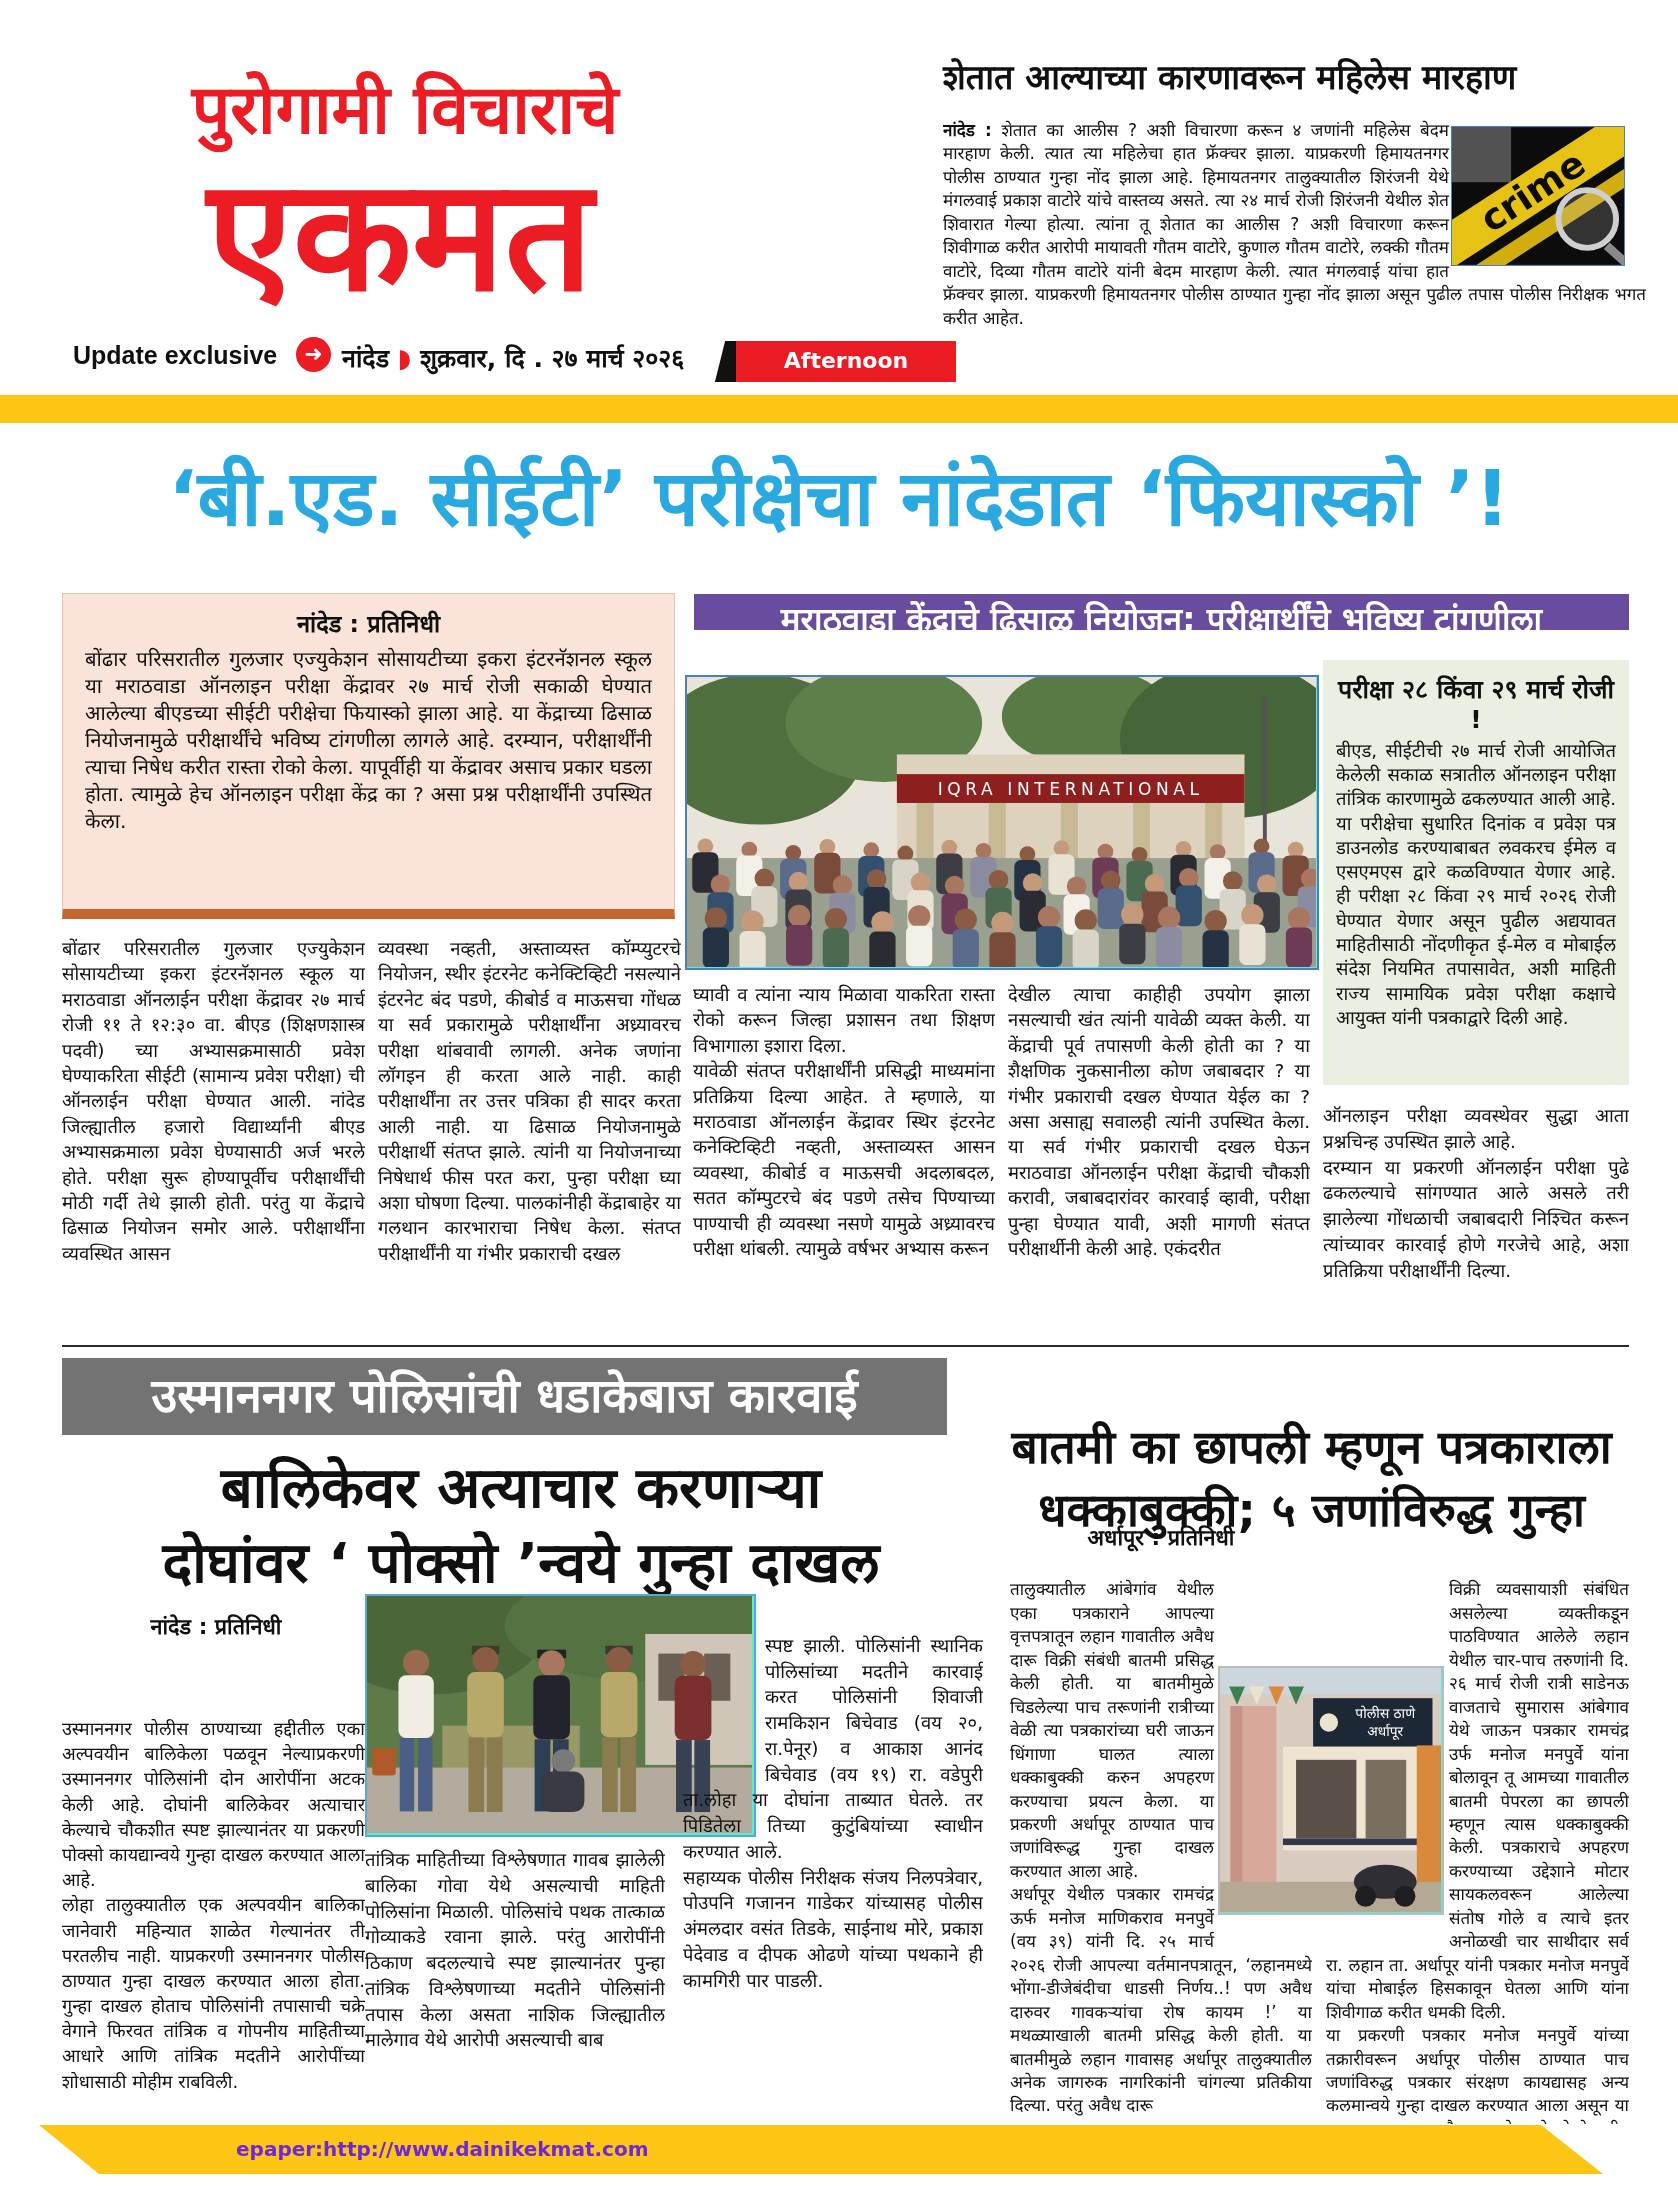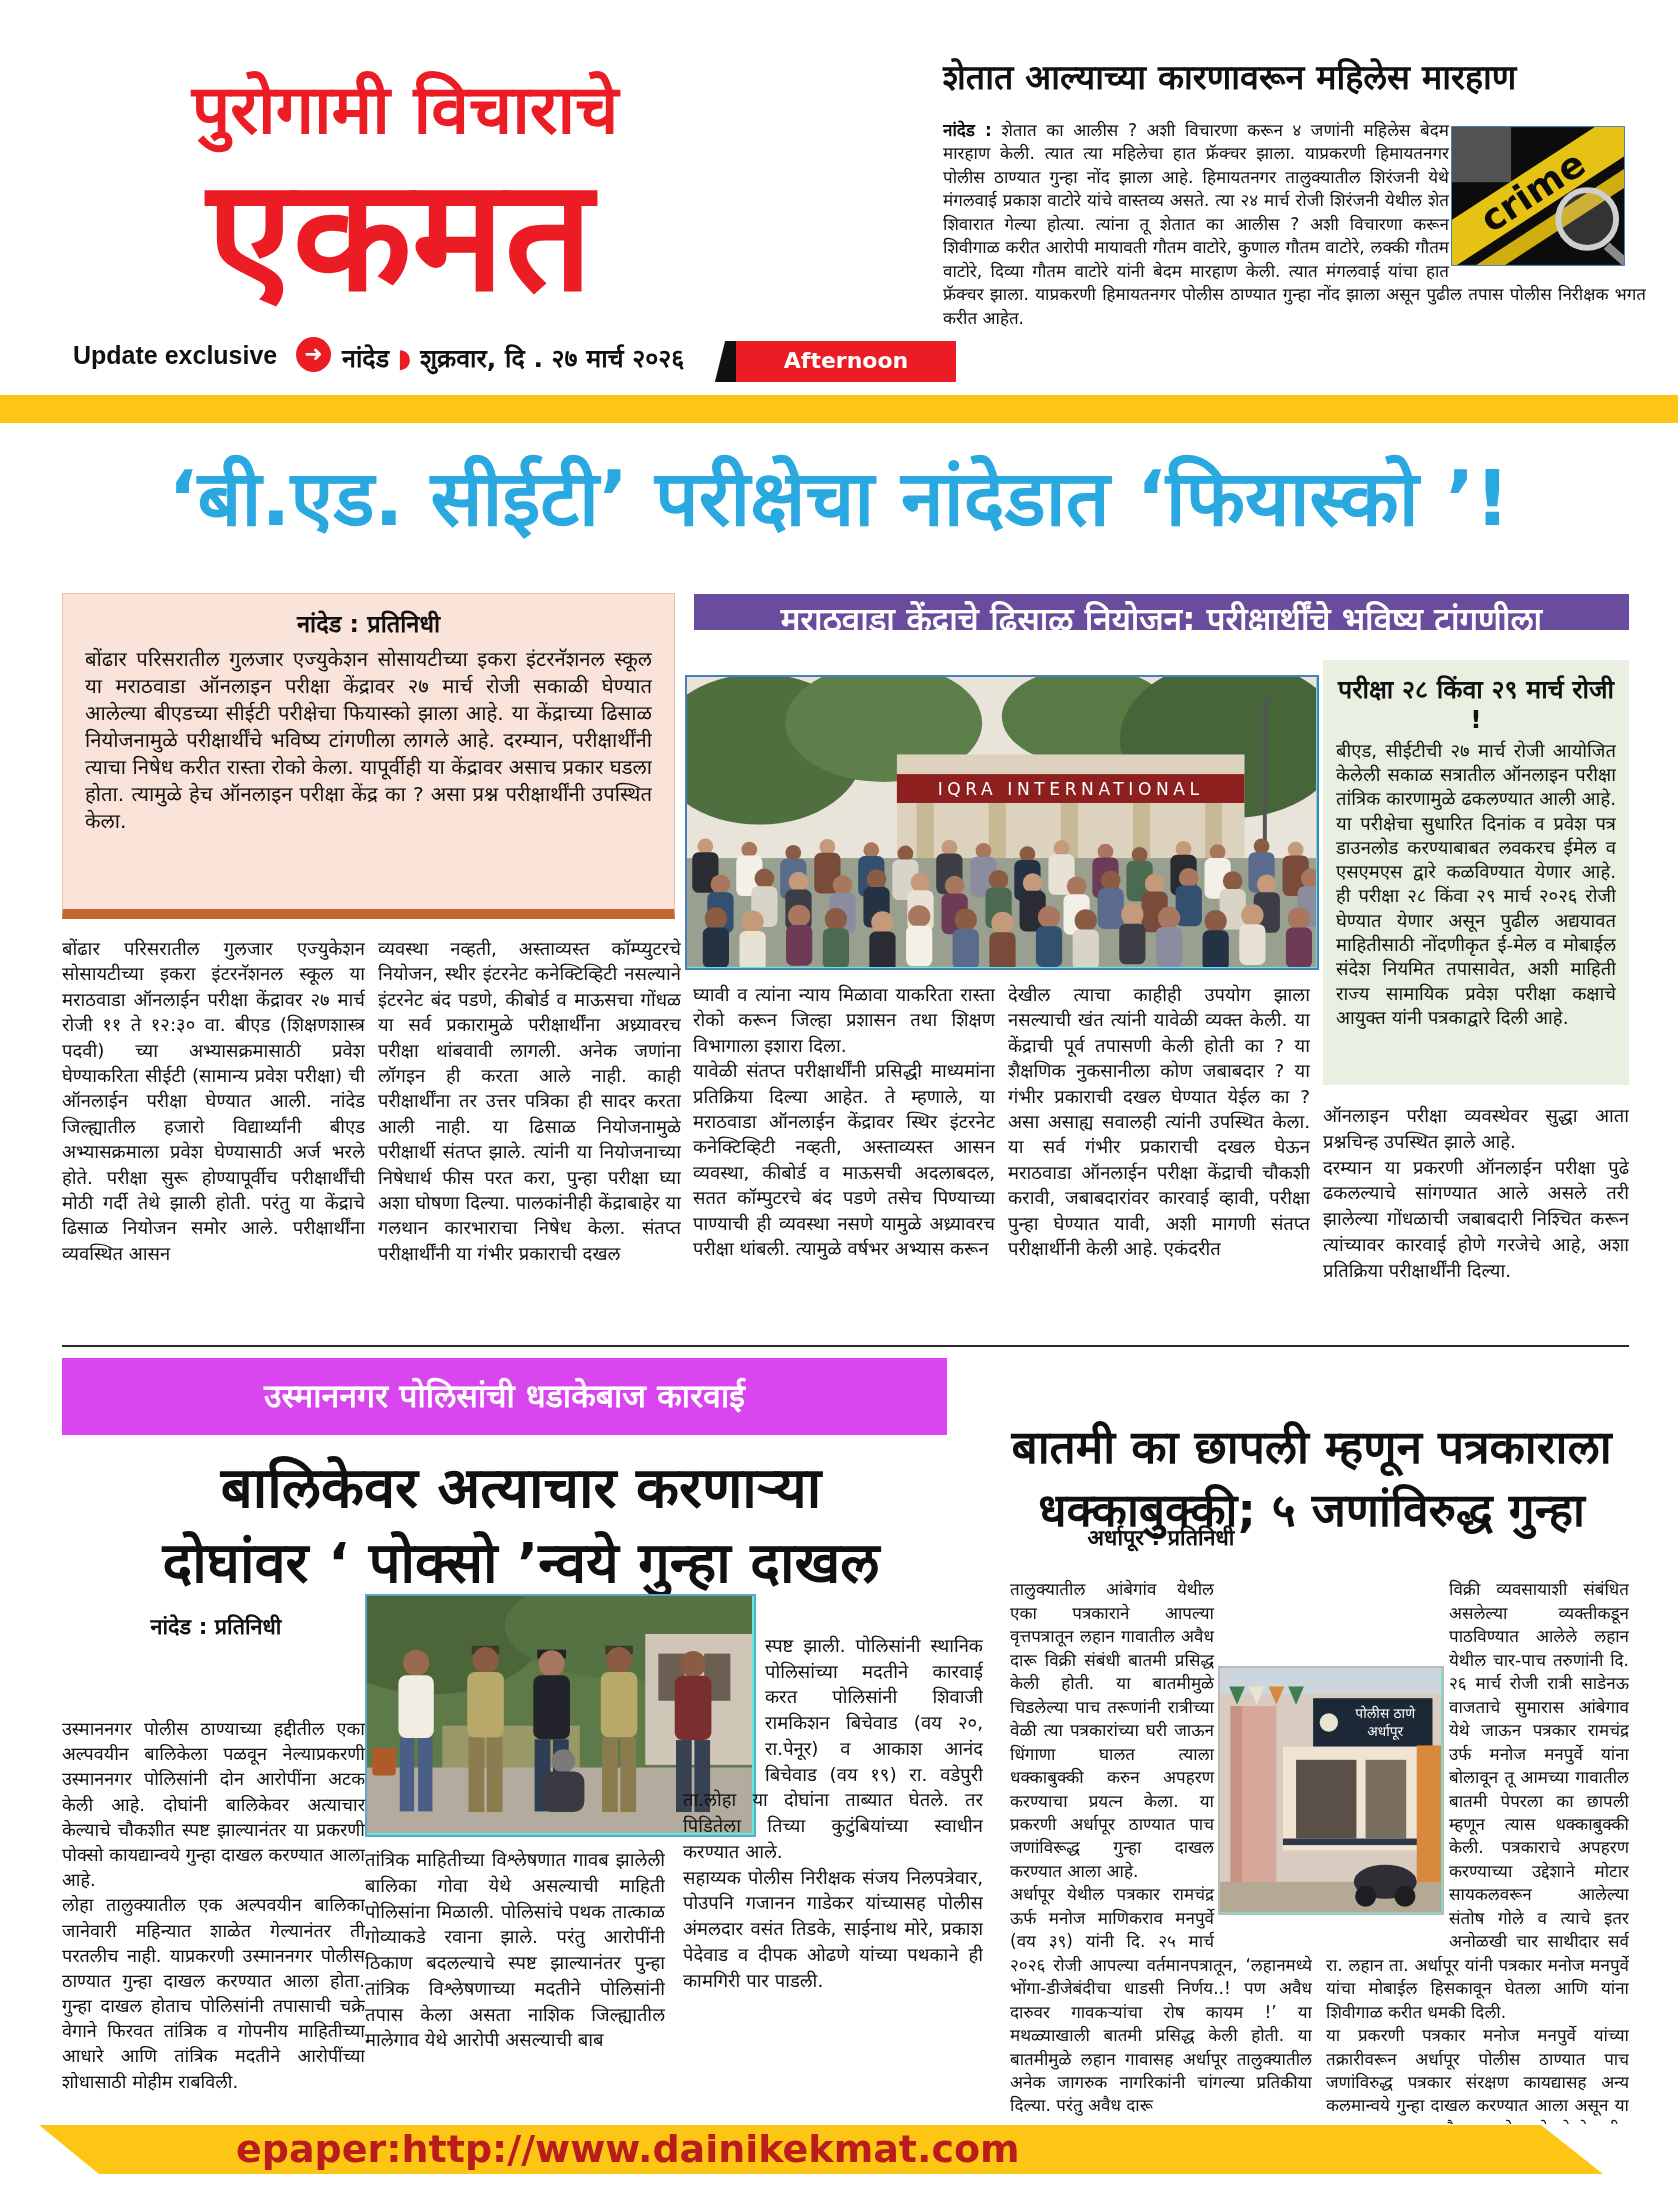--- a/index.html
+++ b/index.html
@@ -191,21 +191,21 @@
 दरम्यान या प्रकरणी ऑनलाईन परीक्षा पुढे ढकलल्याचे सांगण्यात आले असले तरी झालेल्या गोंधळाची जबाबदारी निश्चित करून त्यांच्यावर कारवाई होणे गरजेचे आहे, अशा प्रतिक्रिया परीक्षार्थींनी दिल्या.</div>
 
   <div class="abs t" style="left:62px;top:936px;width:303px;height:405px">बोंढार परिसरातील गुलजार एज्युकेशन सोसायटीच्या इकरा इंटरनॅशनल स्कूल या मराठवाडा ऑनलाईन परीक्षा केंद्रावर २७ मार्च रोजी ११ ते १२:३० वा. बीएड (शिक्षणशास्त्र पदवी) च्या अभ्यासक्रमासाठी प्रवेश घेण्याकरिता सीईटी (सामान्य प्रवेश परीक्षा) ची ऑनलाईन परीक्षा घेण्यात आली. नांदेड जिल्ह्यातील हजारो विद्यार्थ्यांनी बीएड अभ्यासक्रमाला प्रवेश घेण्यासाठी अर्ज भरले होते. परीक्षा सुरू होण्यापूर्वीच परीक्षार्थींची मोठी गर्दी तेथे झाली होती. परंतु या केंद्राचे ढिसाळ नियोजन समोर आले. परीक्षार्थींना व्यवस्थित आसन</div>
   <div class="abs t" style="left:378px;top:936px;width:303px;height:405px">व्यवस्था नव्हती, अस्ताव्यस्त कॉम्प्युटरचे नियोजन, स्थीर इंटरनेट कनेक्टिव्हिटी नसल्याने इंटरनेट बंद पडणे, कीबोर्ड व माऊसचा गोंधळ या सर्व प्रकारामुळे परीक्षार्थींना अध्र्यावरच परीक्षा थांबवावी लागली. अनेक जणांना लॉगइन ही करता आले नाही. काही परीक्षार्थींना तर उत्तर पत्रिका ही सादर करता आली नाही. या ढिसाळ नियोजनामुळे परीक्षार्थी संतप्त झाले. त्यांनी या नियोजनाच्या निषेधार्थ फीस परत करा, पुन्हा परीक्षा घ्या अशा घोषणा दिल्या. पालकांनीही केंद्राबाहेर या गलथान कारभाराचा निषेध केला. संतप्त परीक्षार्थींनी या गंभीर प्रकाराची दखल</div>
   <div class="abs t prelines" style="left:693px;top:982px;width:302px;height:359px">घ्यावी व त्यांना न्याय मिळावा याकरिता रास्ता रोको करून जिल्हा प्रशासन तथा शिक्षण विभागाला इशारा दिला.
 यावेळी संतप्त परीक्षार्थींनी प्रसिद्धी माध्यमांना प्रतिक्रिया दिल्या आहेत. ते म्हणाले, या मराठवाडा ऑनलाईन केंद्रावर स्थिर इंटरनेट कनेक्टिव्हिटी नव्हती, अस्ताव्यस्त आसन व्यवस्था, कीबोर्ड व माऊसची अदलाबदल, सतत कॉम्पुटरचे बंद पडणे तसेच पिण्याच्या पाण्याची ही व्यवस्था नसणे यामुळे अध्र्यावरच परीक्षा थांबली. त्यामुळे वर्षभर अभ्यास करून</div>
   <div class="abs t" style="left:1008px;top:982px;width:302px;height:359px">देखील त्याचा काहीही उपयोग झाला नसल्याची खंत त्यांनी यावेळी व्यक्त केली. या केंद्राची पूर्व तपासणी केली होती का ? या शैक्षणिक नुकसानीला कोण जबाबदार ? या गंभीर प्रकाराची दखल घेण्यात येईल का ? असा असाह्य सवालही त्यांनी उपस्थित केला. या सर्व गंभीर प्रकाराची दखल घेऊन मराठवाडा ऑनलाईन परीक्षा केंद्राची चौकशी करावी, जबाबदारांवर कारवाई व्हावी, परीक्षा पुन्हा घेण्यात यावी, अशी मागणी संतप्त परीक्षार्थीनी केली आहे. एकंदरीत</div>
 
   <div class="abs" style="left:62px;top:1345px;width:1567px;height:2px;background:#2a2a2a"></div>
 
-  <div class="abs center" style="left:62px;top:1358px;width:885px;height:77px;background:#d946ef;color:#fff;font-size:32px;font-weight:bold;line-height:76px;white-space:nowrap;overflow:hidden">उस्माननगर पोलिसांची धडाकेबाज कारवाई</div>
+  <div class="abs center" style="left:62px;top:1358px;width:885px;height:77px;background:#737373;color:#fff;font-size:47px;font-weight:bold;line-height:76px;white-space:nowrap;overflow:hidden">उस्माननगर पोलिसांची धडाकेबाज कारवाई</div>
   <div class="abs bold center prelines" style="left:62px;top:1450px;width:918px;font-size:56px;line-height:1.34">बालिकेवर अत्याचार करणाऱ्या
 दोघांवर ‘ पोक्सो ’न्वये गुन्हा दाखल</div>
   <div class="abs bold center" style="left:72px;top:1611px;width:288px;font-size:21.6px">नांदेड : प्रतिनिधी</div>
   <div class="abs t prelines" style="left:62px;top:1716px;width:303px;height:496px;font-size:18px;line-height:1.4">उस्माननगर पोलीस ठाण्याच्या हद्दीतील एका अल्पवयीन बालिकेला पळवून नेल्याप्रकरणी उस्माननगर पोलिसांनी दोन आरोपींना अटक केली आहे. दोघांनी बालिकेवर अत्याचार केल्याचे चौकशीत स्पष्ट झाल्यानंतर या प्रकरणी पोक्सो कायद्यान्वये गुन्हा दाखल करण्यात आला आहे.
 लोहा तालुक्यातील एक अल्पवयीन बालिका जानेवारी महिन्यात शाळेत गेल्यानंतर ती परतलीच नाही. याप्रकरणी उस्माननगर पोलीस ठाण्यात गुन्हा दाखल करण्यात आला होता. गुन्हा दाखल होताच पोलिसांनी तपासाची चक्रे वेगाने फिरवत तांत्रिक व गोपनीय माहितीच्या आधारे आणि तांत्रिक मदतीने आरोपींच्या शोधासाठी मोहीम राबविली.</div>
 
   <div class="abs photo" style="left:365px;top:1594px;width:391px;height:243px;border-color:#58a8cf">
     <svg width="385" height="237" viewBox="0 0 588 362">
       <rect width="588" height="362" fill="#5f7a49"></rect>
       <ellipse cx="100" cy="55" rx="170" ry="95" fill="#4c6639"></ellipse>
@@ -284,17 +284,17 @@
       <rect x="96" y="260" width="241" height="10" fill="#30384a"></rect>
       <rect x="300" y="118" width="37" height="254" fill="#d8893c"></rect>
       <rect y="326" width="337" height="46" fill="#b5a895"></rect>
       <ellipse cx="252" cy="326" rx="48" ry="26" fill="#2e2e34"></ellipse>
       <circle cx="222" cy="348" r="16" fill="#1d1d22"></circle>
         <circle cx="282" cy="348" r="16" fill="#1d1d22"></circle>
     </svg>
   </div>
 
   <div class="abs" style="left:39px;top:2125px;width:1564px;height:49px;background:#FDC514;clip-path:polygon(0 0, calc(100% - 62px) 0, 100% 100%, 60px 100%)">
-    <div class="bold" style="padding-left:197px;font-size:38px;line-height:49px;color:#b91c1c">epaper:http://www.dainikekmat.com</div>
+    <div class="bold" style="padding-left:197px;font-size:20px;line-height:49px;color:#6d28d9">epaper:http://www.dainikekmat.com</div>
   </div>
 
 </div>
 
 
 </body></html>

